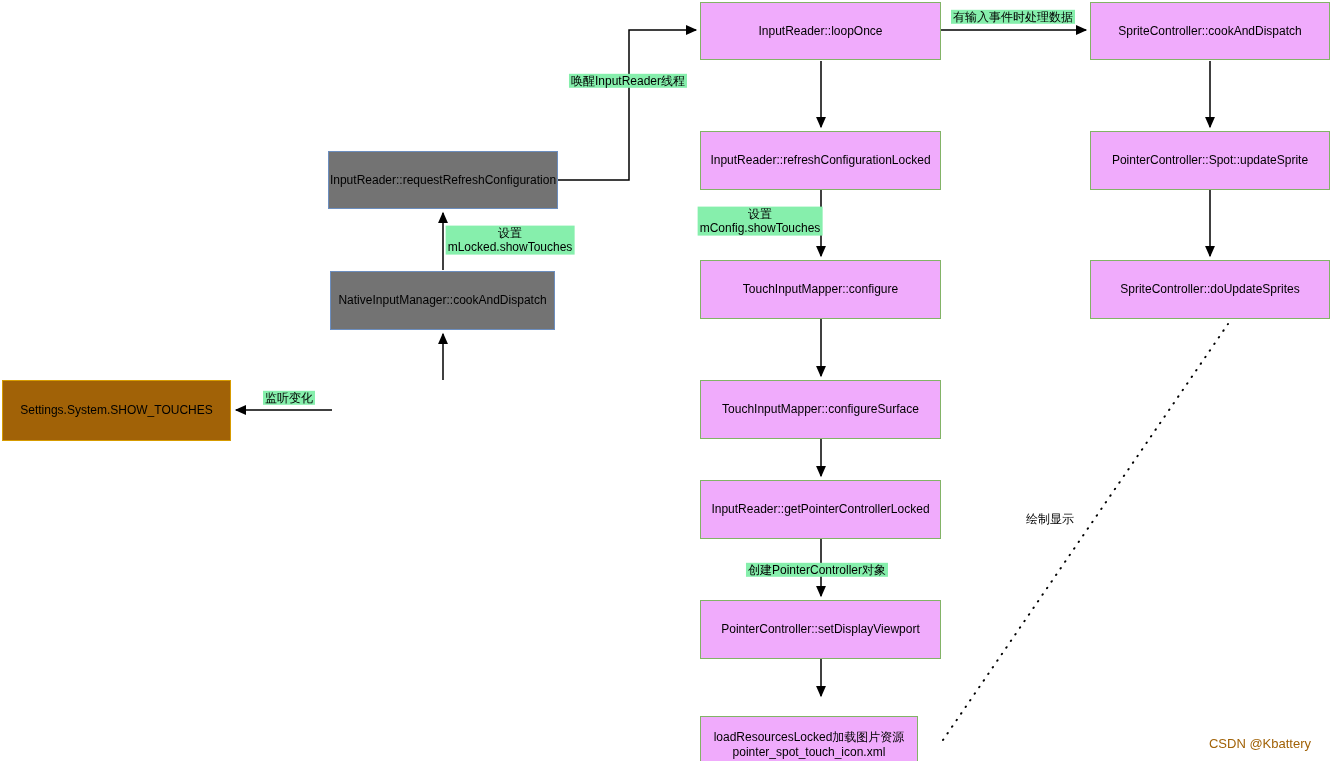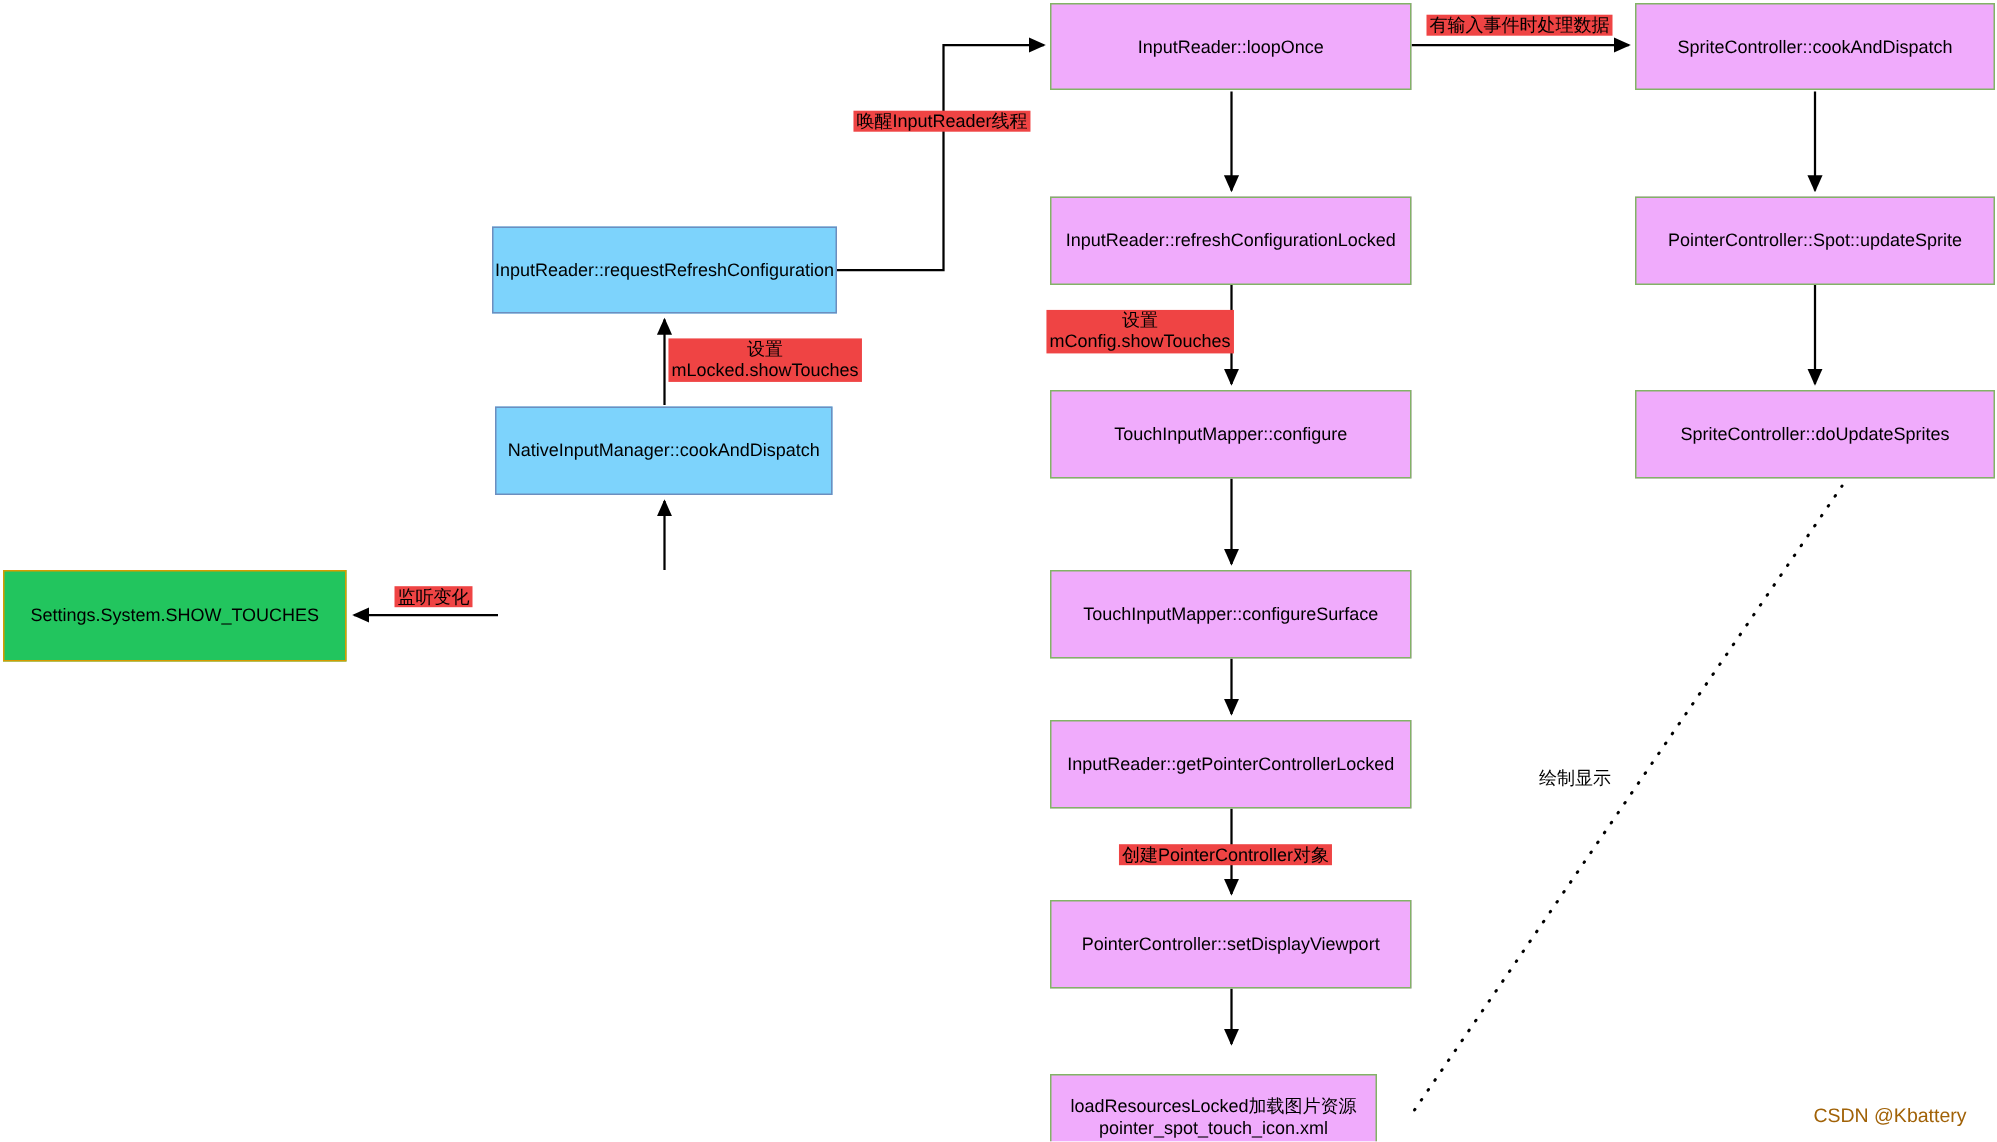--- a/index.html
+++ b/index.html
@@ -19,26 +19,26 @@
     display:flex;
     flex-direction:column;
     align-items:center;
     justify-content:center;
     text-align:center;
     font-size:12px;
     line-height:1.25;
     padding:2px 4px;
   }
   .node.green{background:#f0abfc;border:1px solid #82b366;}
-  .node.blue{background:#7dd3fc;border:1px solid #6c8ebf;}
-  .node.orange{background:#22c55e;border:1px solid #d79b00;}
+  .node.blue{background:#737373;border:1px solid #6c8ebf;}
+  .node.orange{background:#a16207;border:1px solid #d79b00;}
   .edge-label{
     position:absolute;
     transform:translate(-50%,-50%);
-    background:#ef4444;
+    background:#86efac;
     font-size:12px;
     line-height:1.2;
     white-space:pre-line;
     text-align:center;
     padding:0 2px;
   }
   .watermark{
     position:absolute;
     right:20px;
     top:736px;

